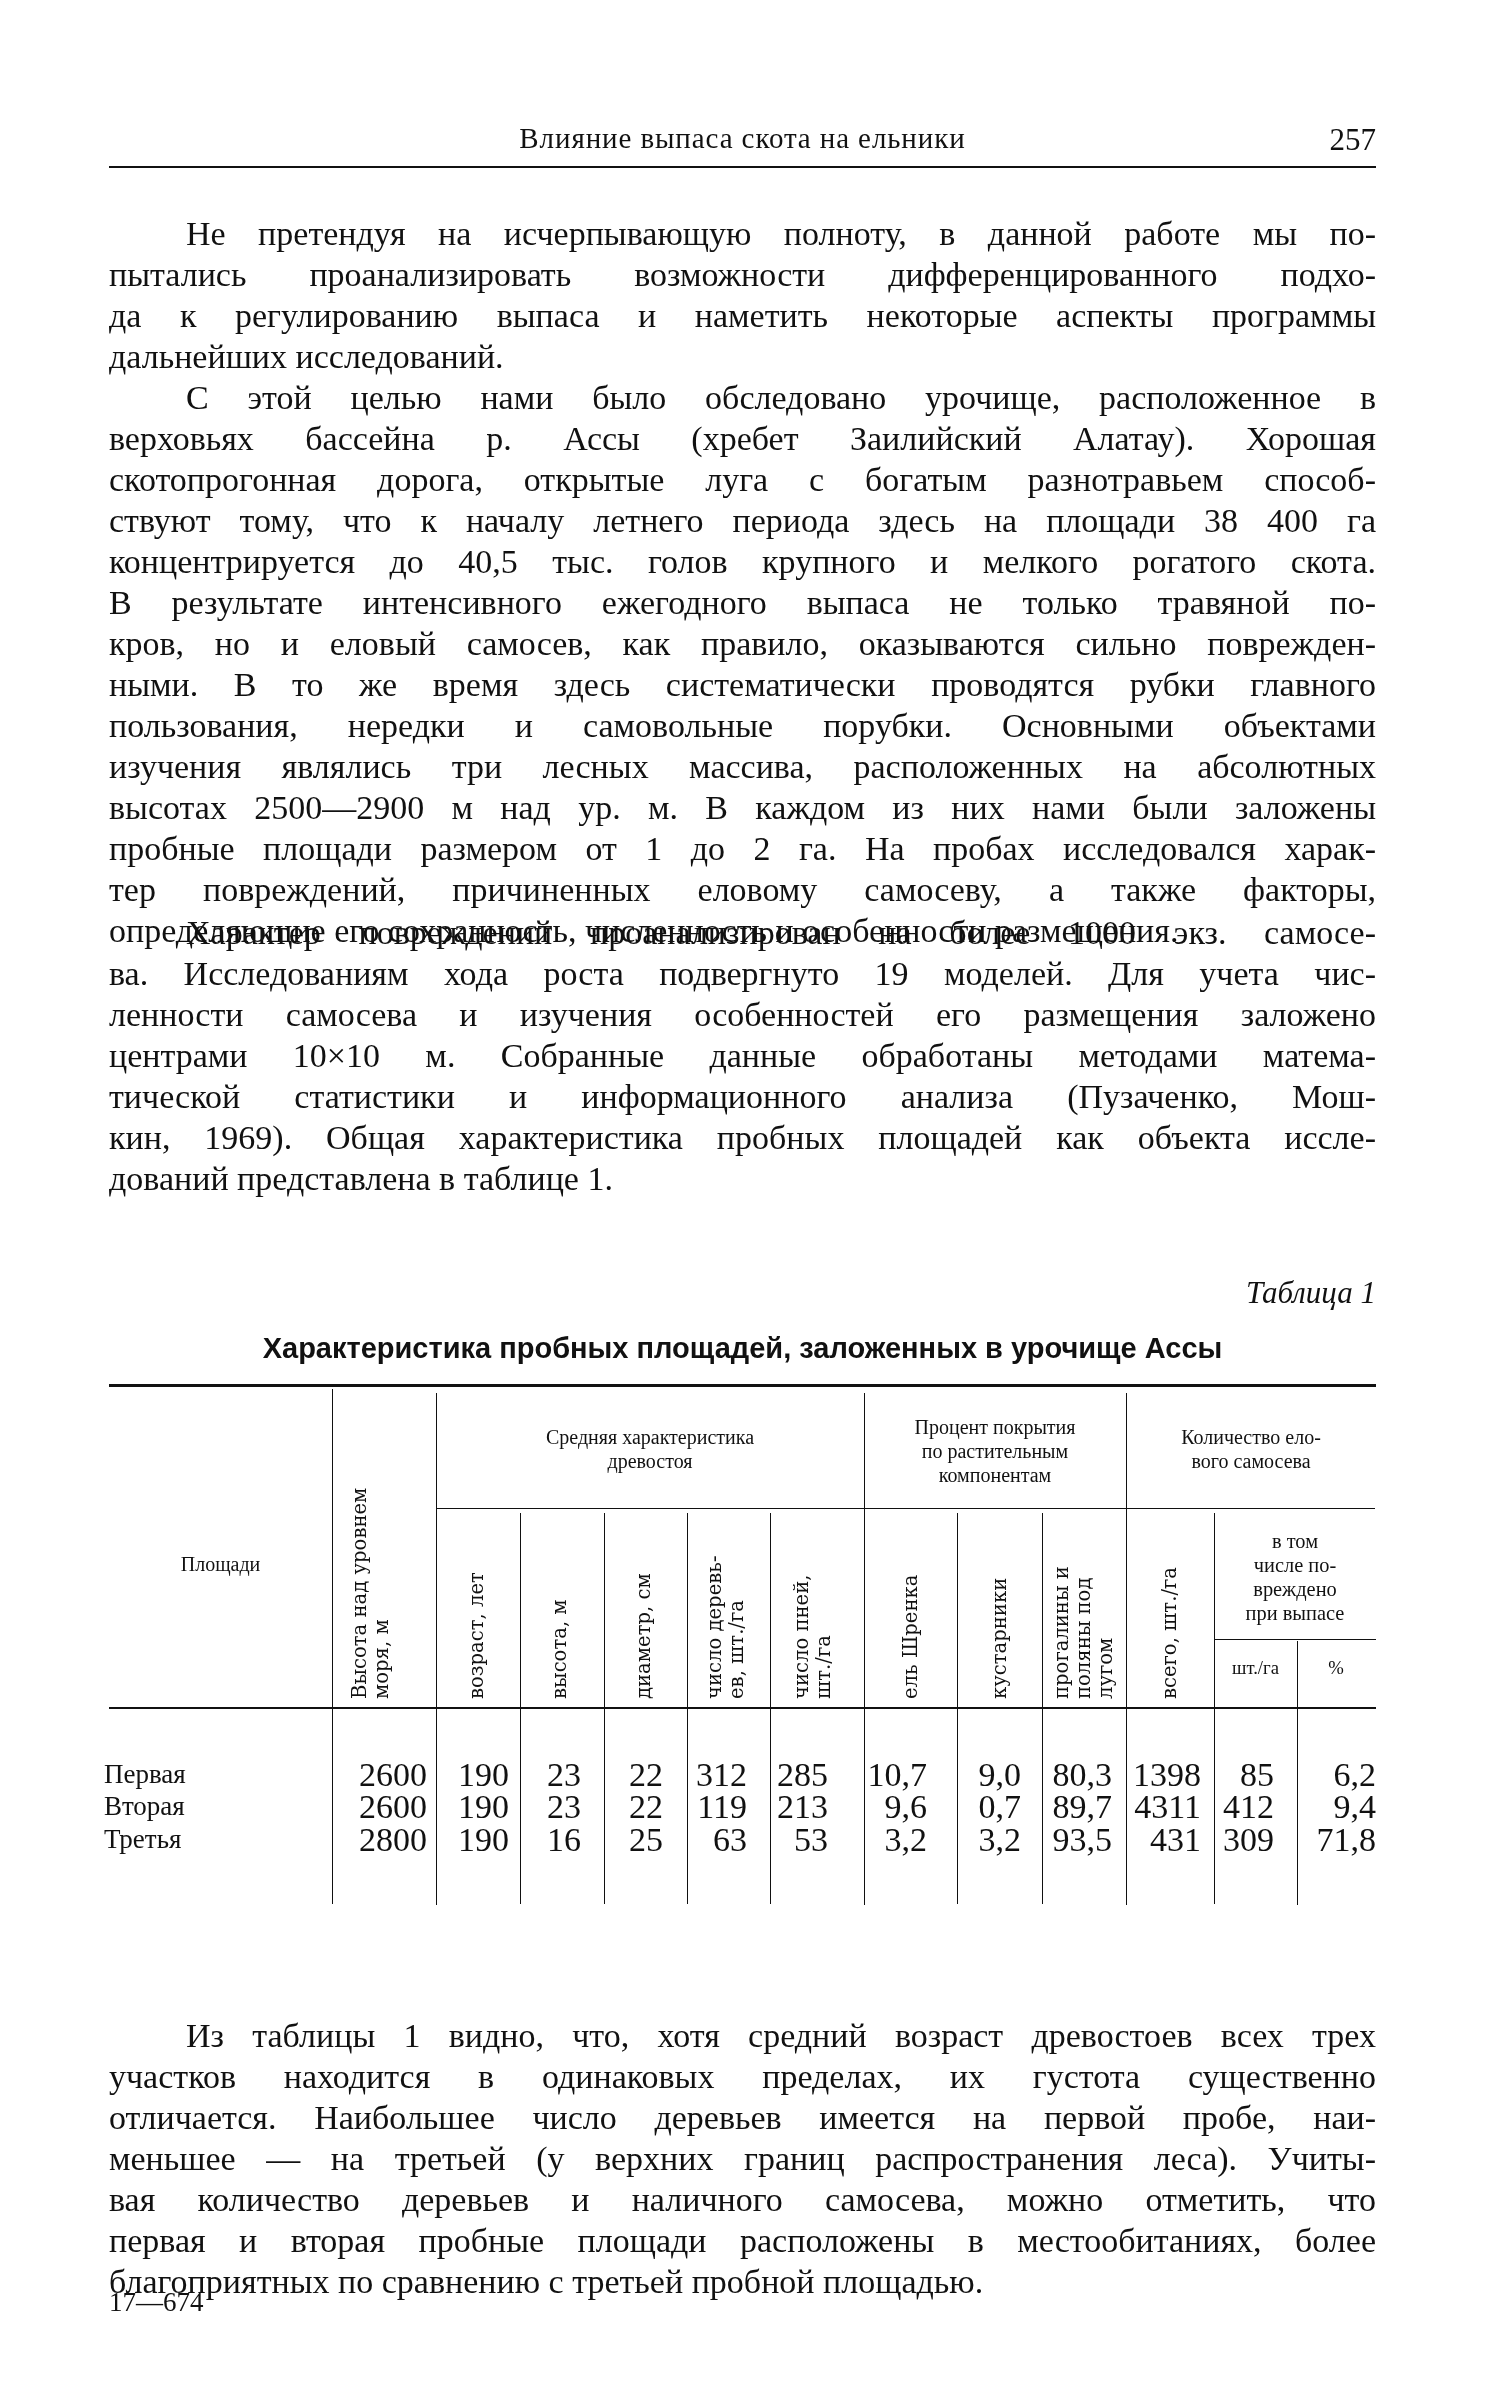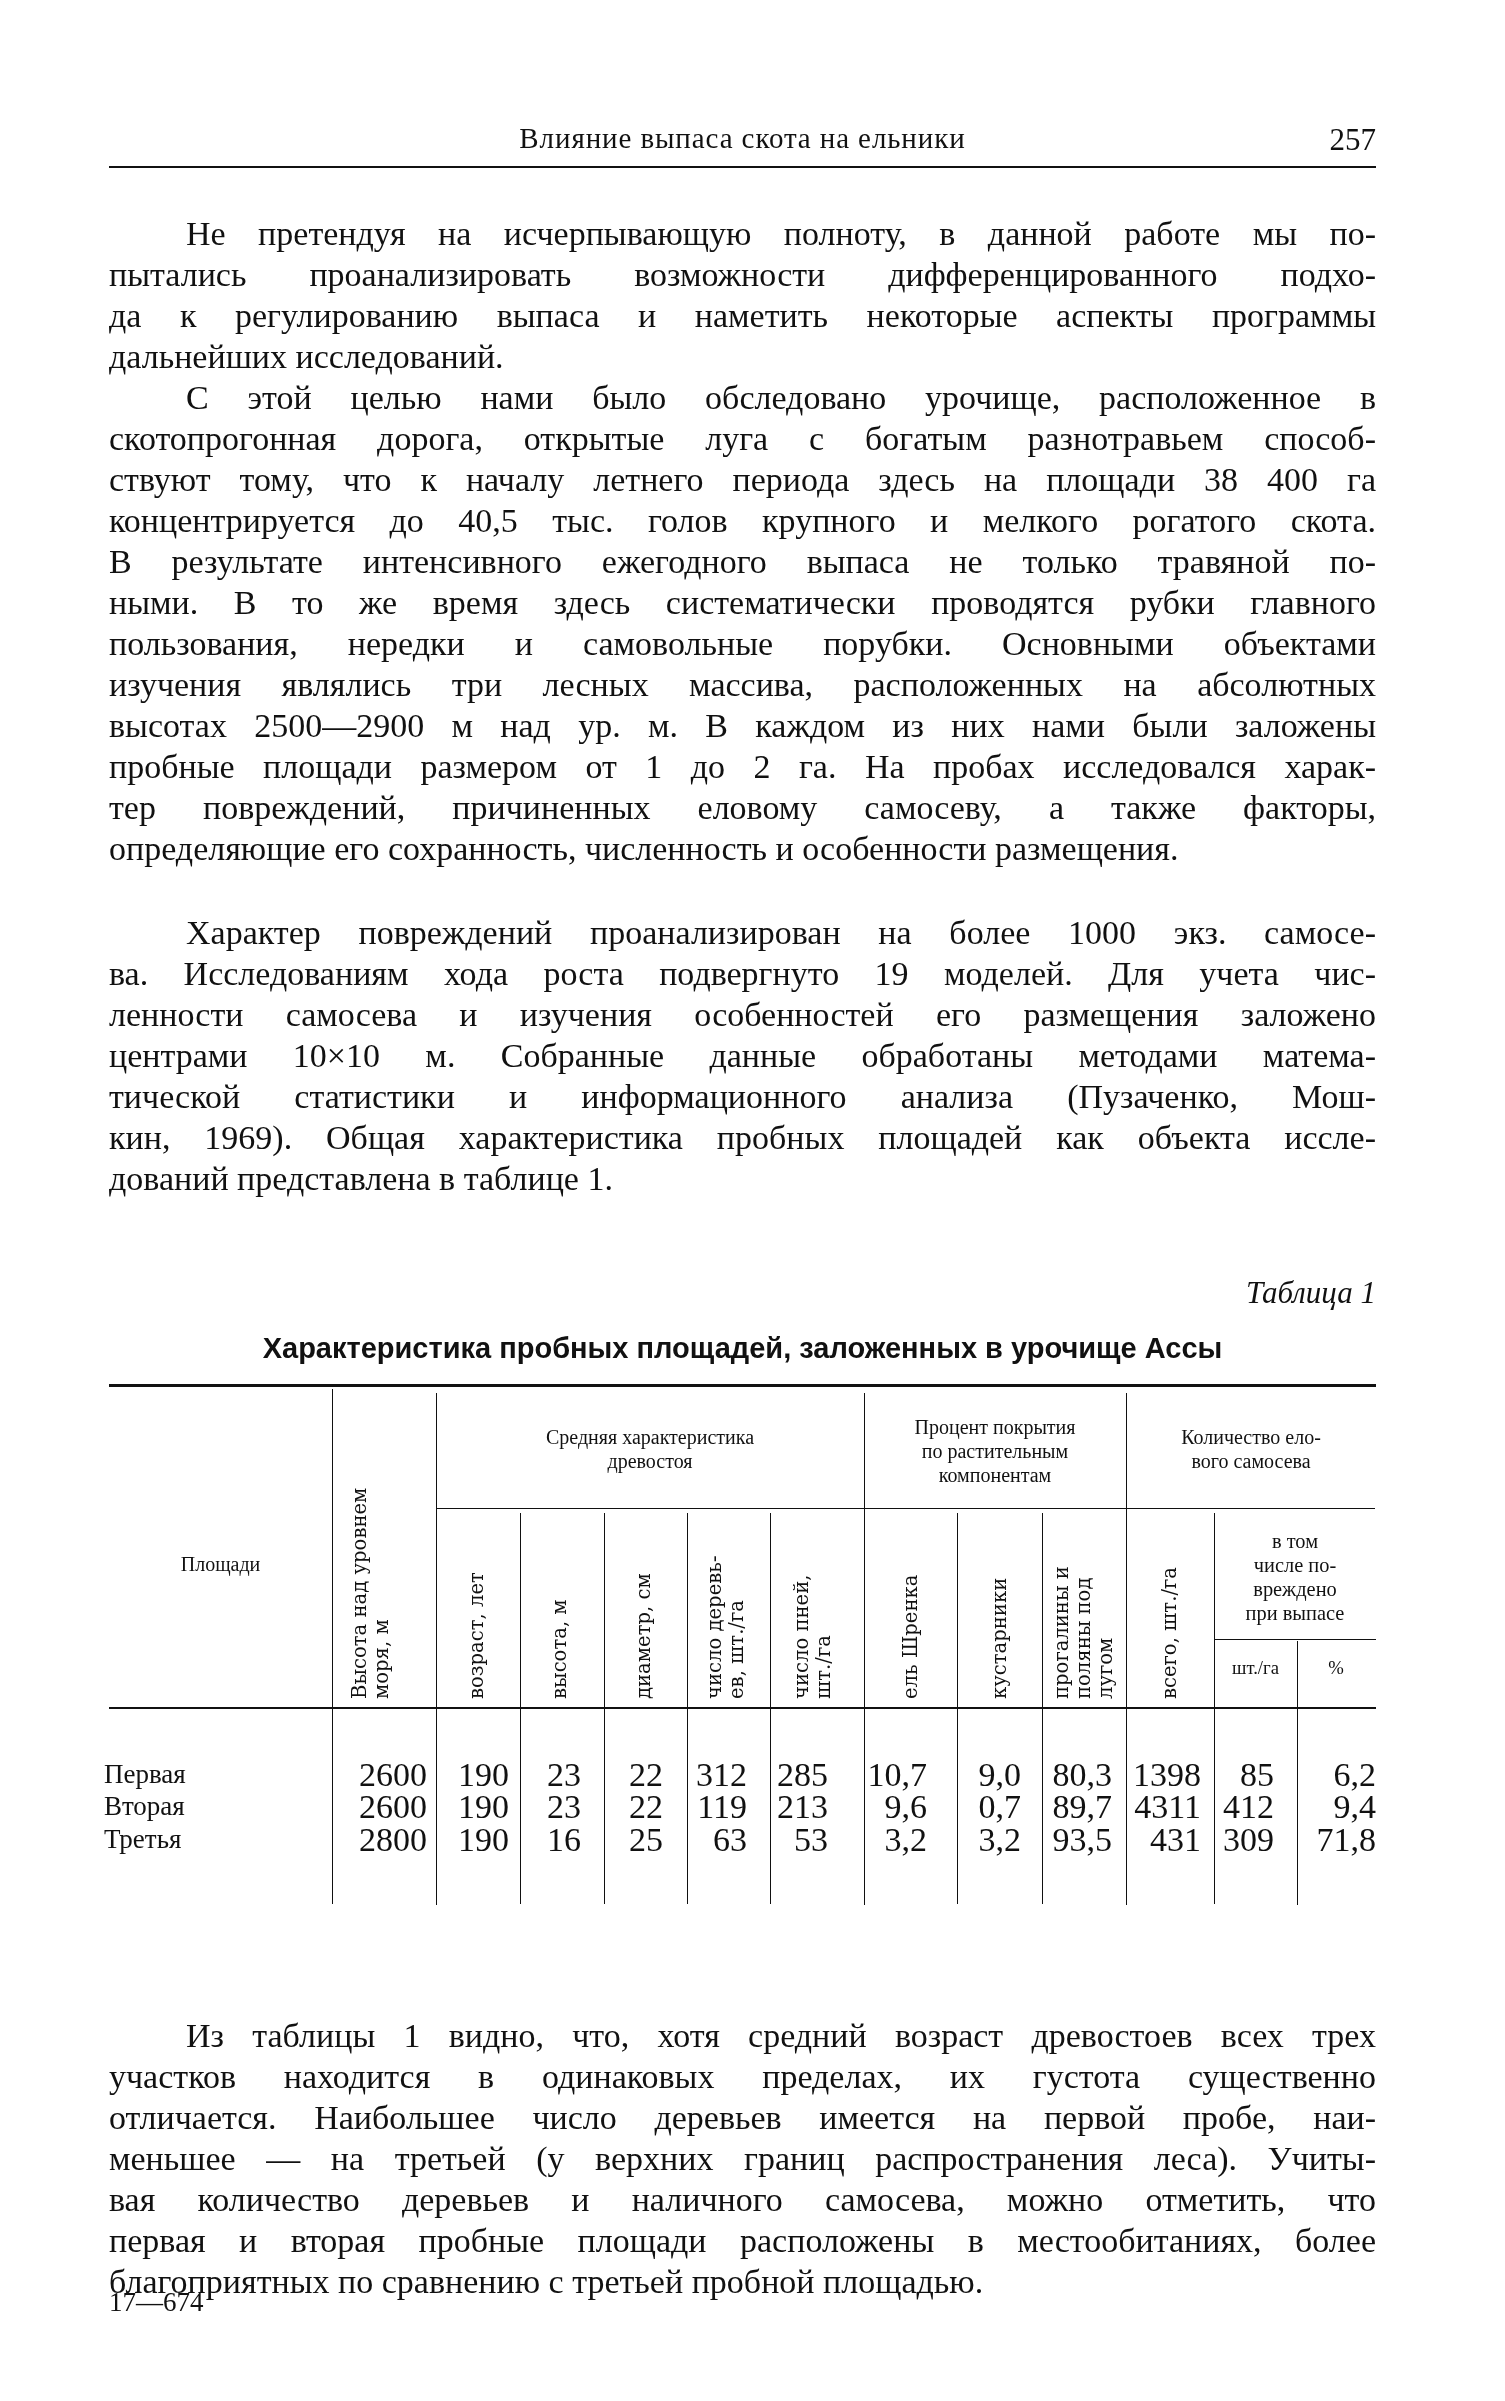--- a/index.html
+++ b/index.html
@@ -46,24 +46,26 @@
   <div class="head-rule"></div>
 
   <p class="para" id="para-0" style="top:213px">
       <span class="line indent">Не претендуя на исчерпывающую полноту, в данной работе мы по-</span>
       <span class="line">пытались проанализировать возможности дифференцированного подхо-</span>
       <span class="line">да к регулированию выпаса и наметить некоторые аспекты программы</span>
       <span class="line last">дальнейших исследований.</span>
     </p>
   <p class="para" id="para-1" style="top:377px">
       <span class="line indent">С этой целью нами было обследовано урочище, расположенное в</span>
+      <span class="line">верховьях бассейна р. Ассы (хребет Заилийский Алатау). Хорошая</span>
       <span class="line">скотопрогонная дорога, открытые луга с богатым разнотравьем способ-</span>
       <span class="line">ствуют тому, что к началу летнего периода здесь на площади 38 400 га</span>
       <span class="line">концентрируется до 40,5 тыс. голов крупного и мелкого рогатого скота.</span>
       <span class="line">В результате интенсивного ежегодного выпаса не только травяной по-</span>
+      <span class="line">кров, но и еловый самосев, как правило, оказываются сильно поврежден-</span>
       <span class="line">ными. В то же время здесь систематически проводятся рубки главного</span>
       <span class="line">пользования, нередки и самовольные порубки. Основными объектами</span>
       <span class="line">изучения являлись три лесных массива, расположенных на абсолютных</span>
       <span class="line">высотах 2500—2900 м над ур. м. В каждом из них нами были заложены</span>
       <span class="line">пробные площади размером от 1 до 2 га. На пробах исследовался харак-</span>
       <span class="line">тер повреждений, причиненных еловому самосеву, а также факторы,</span>
       <span class="line last">определяющие его сохранность, численность и особенности размещения.</span>
     </p>
   <p class="para" id="para-2" style="top:912px">
       <span class="line indent">Характер повреждений проанализирован на более 1000 экз. самосе-</span>

